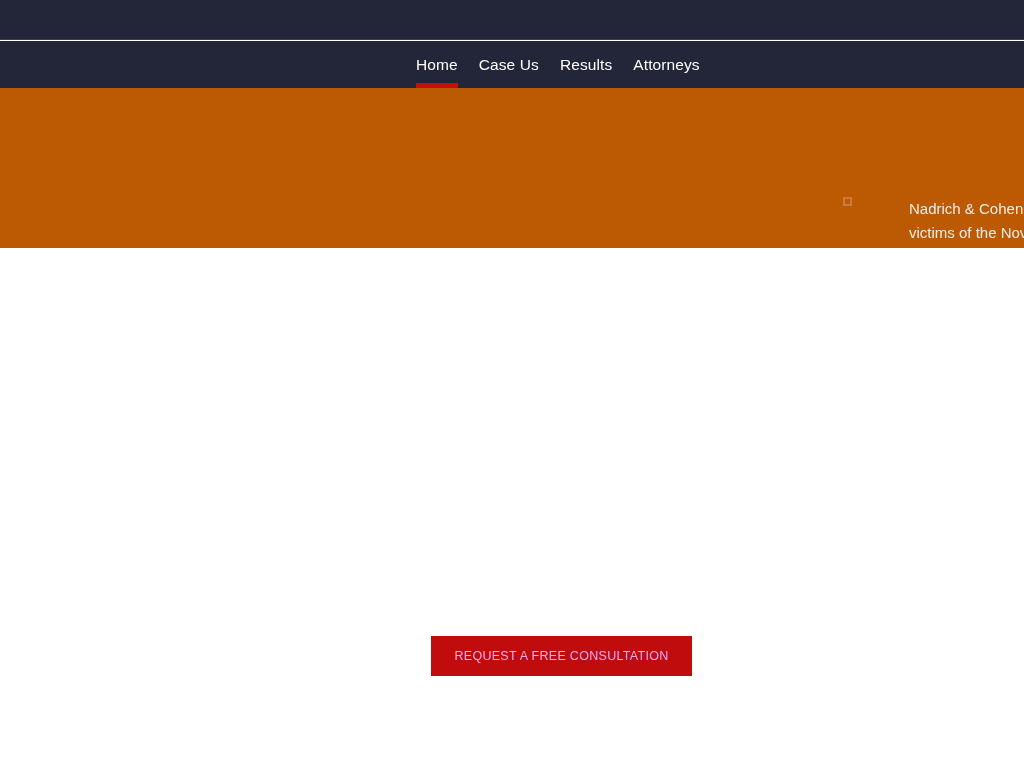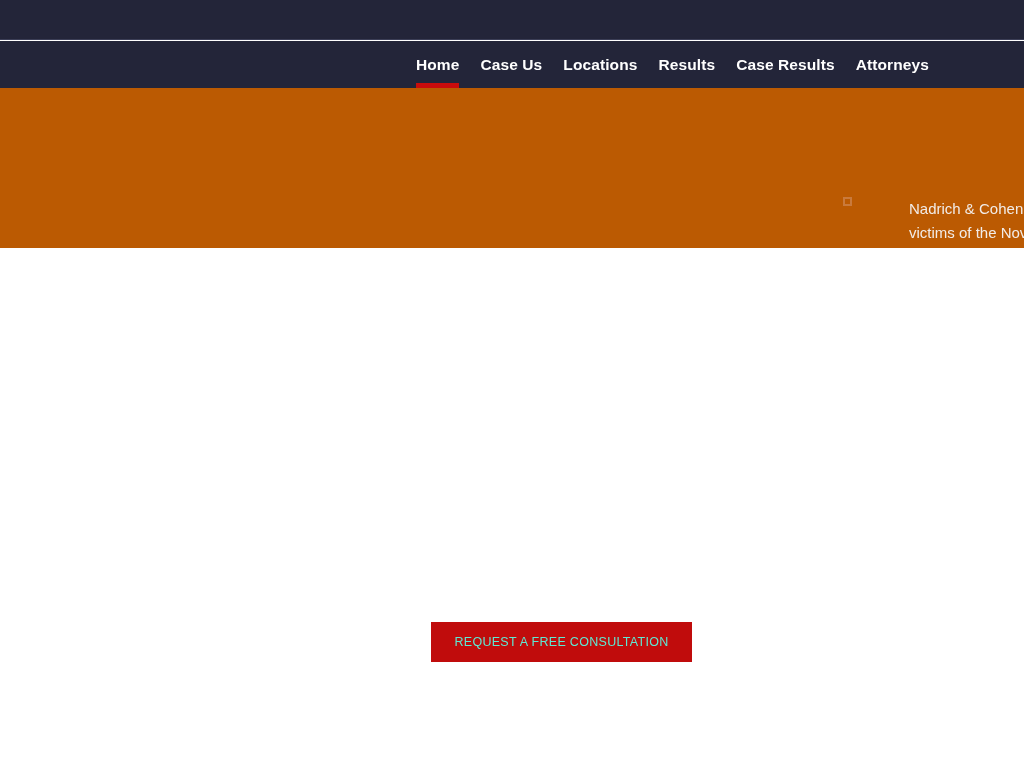--- a/index.html
+++ b/index.html
@@ -50,21 +50,20 @@
     margin: 0;
     padding: 0;
   }
   .nav-item {
     position: relative;
     height: 47px;
     display: flex;
     align-items: center;
     margin-right: 21px;
     cursor: pointer;
-    font-weight: bold;
   }
   .nav-item:last-child {
     margin-right: 0;
   }
   .nav-label {
     color: #ffffff;
     font-size: 15.5px;
     letter-spacing: 0.1px;
     line-height: 1;
     white-space: nowrap;
@@ -118,26 +117,26 @@
     left: 0;
     top: 248px;
     width: 1024px;
     height: 520px;
     background: #ffffff;
   }
 
   .cta-button {
     position: absolute;
     left: 431px;
-    top: 374px;
+    top: 388px;
     width: 261px;
     height: 40px;
     background: #c00c0c;
     border: none;
-    color: #5eead4;
+    color: #f0abfc;
     font-family: "Liberation Sans", sans-serif;
     font-size: 12.5px;
     letter-spacing: 0.3px;
     cursor: pointer;
     display: flex;
     align-items: center;
     justify-content: center;
     padding: 8px;
   }
 </style>
@@ -152,31 +151,25 @@
     <li class="nav-item active">
       <span class="nav-label">Home</span>
       <span class="nav-underline"></span>
     </li>
 
     <li class="nav-item">
       <span class="nav-label">Case Us</span>
     </li>
 
 
-    <li class="nav-item">
-      <span class="nav-label">Locations</span>
-    </li>
 
     <li class="nav-item">
       <span class="nav-label">Results</span>
     </li>
 
-    <li class="nav-item">
-      <span class="nav-label">Case Results</span>
-    </li>
 
     <li class="nav-item">
       <span class="nav-label">Attorneys</span>
     </li>
 
   </ul>
 </nav>
 
 <div class="banner">
 

